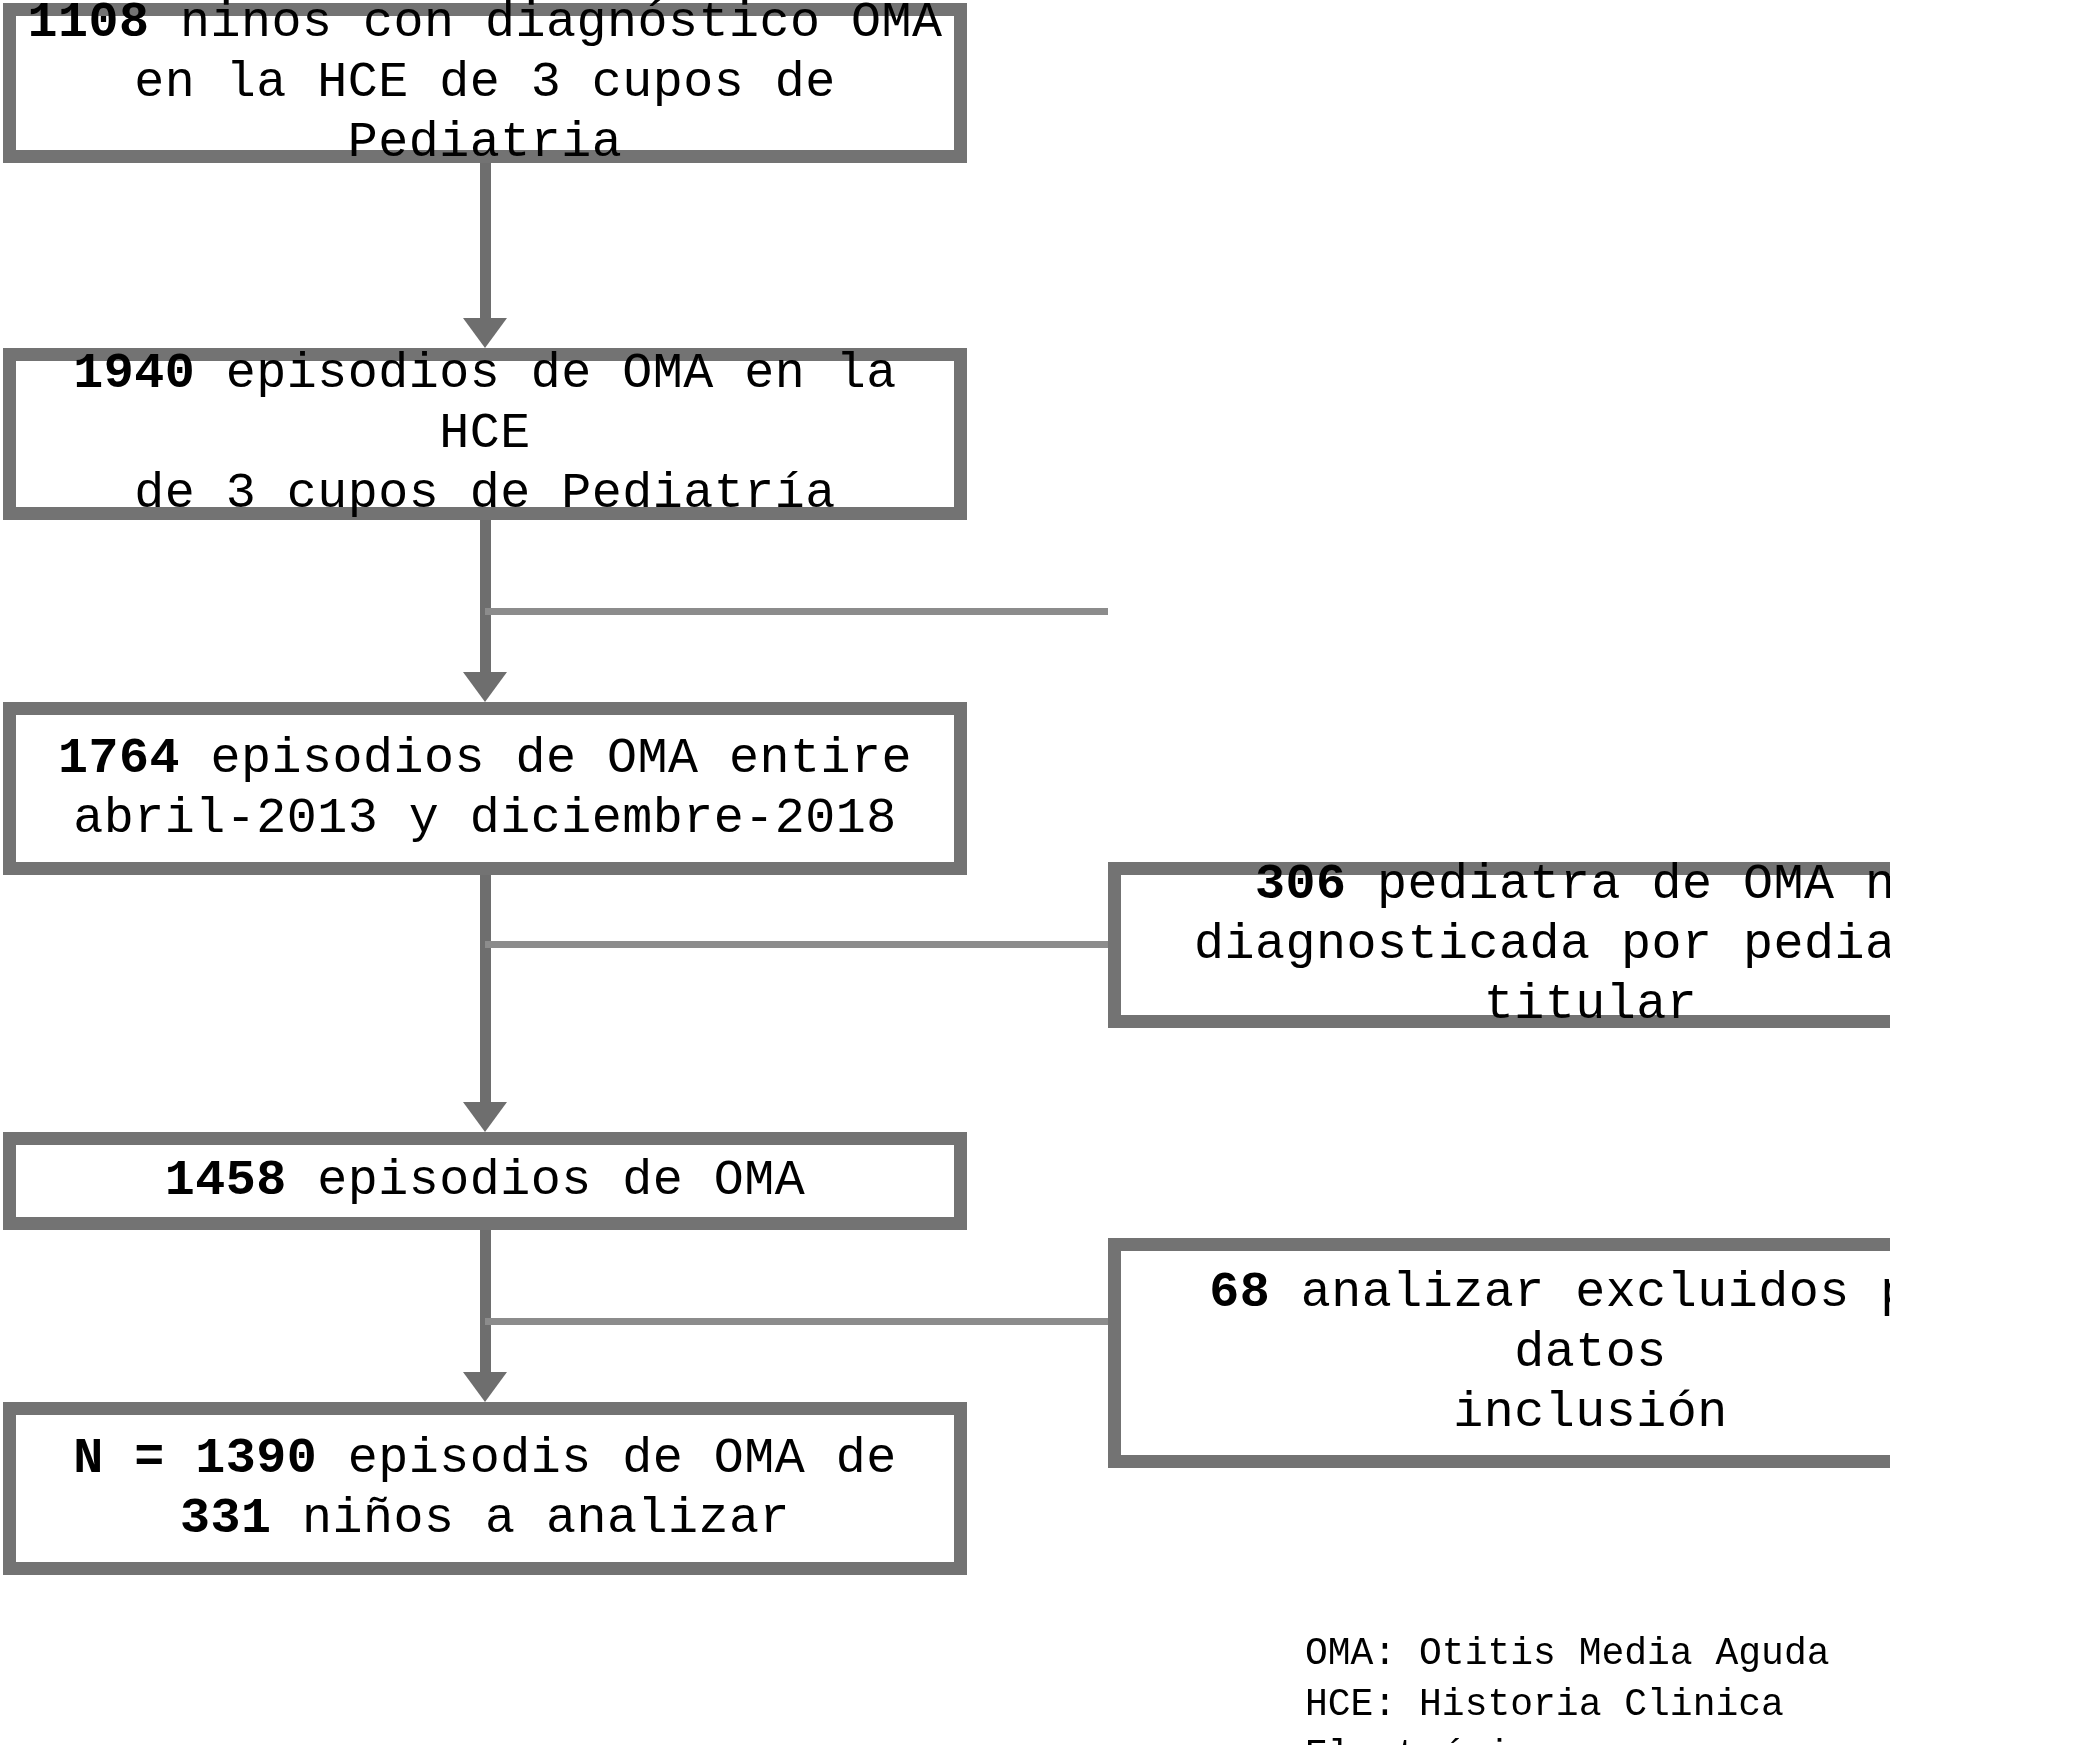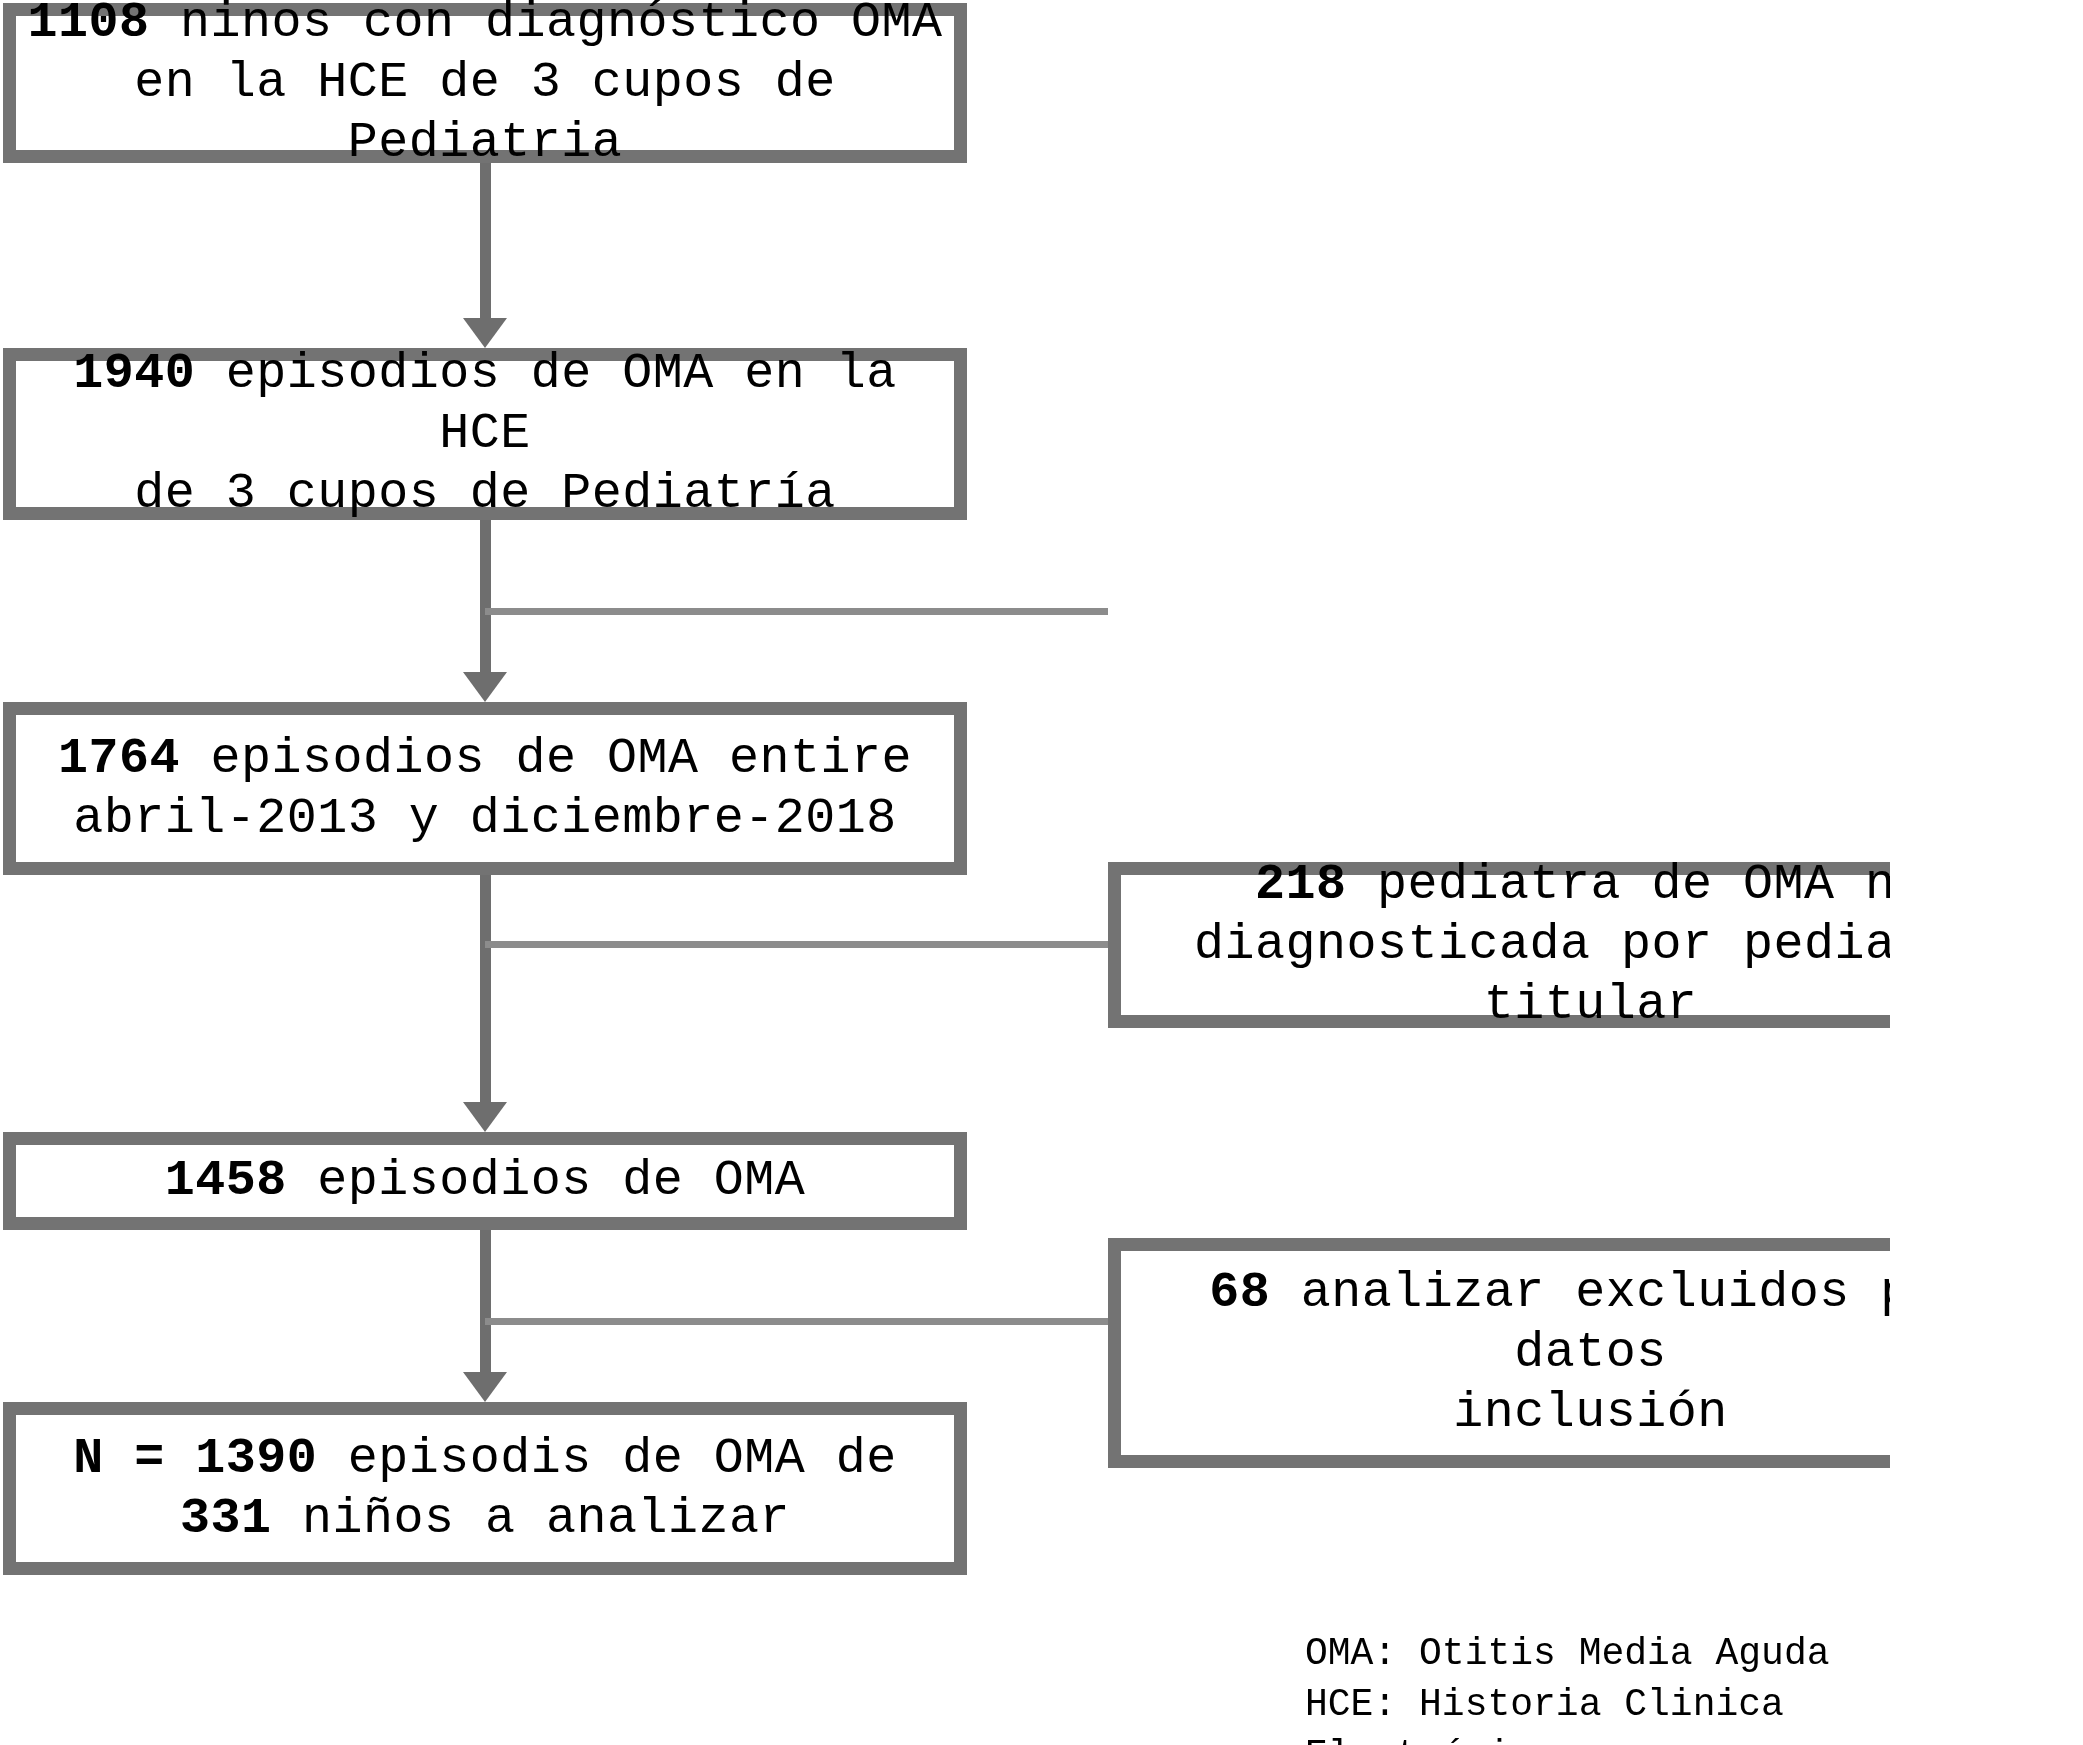--- a/index.html
+++ b/index.html
@@ -59,21 +59,21 @@
     <div class="bl"><span class="b">1458</span><span> episodios de OMA</span></div>
   </div>
 
   <div class="box" style="left:3px;top:1402px;width:964px;height:173px">
     <div class="bl"><span class="b">N = 1390</span><span> episodis de OMA de</span></div>
     <div class="bl"><span class="b">331</span><span> niños a analizar</span></div>
   </div>
 
 
   <div class="box" style="left:1108px;top:862px;width:965px;height:166px">
-    <div class="bl"><span class="b">218</span><span> pediatra de OMA no</span></div>
+    <div class="bl"><span class="b">306</span><span> pediatra de OMA no</span></div>
     <div class="bl"><span class="b"></span><span>diagnosticada por pediatra titular</span></div>
   </div>
 
   <div class="box" style="left:1108px;top:1238px;width:965px;height:230px">
     <div class="bl"><span class="b">68</span><span> analizar excluidos por datos</span></div>
     <div class="bl"><span class="b"></span><span>inclusión</span></div>
   </div>
 
   <div class="vline" style="left:480px;top:163px;height:155px"></div>
   <div class="arrow" style="left:463px;top:318px"></div>

